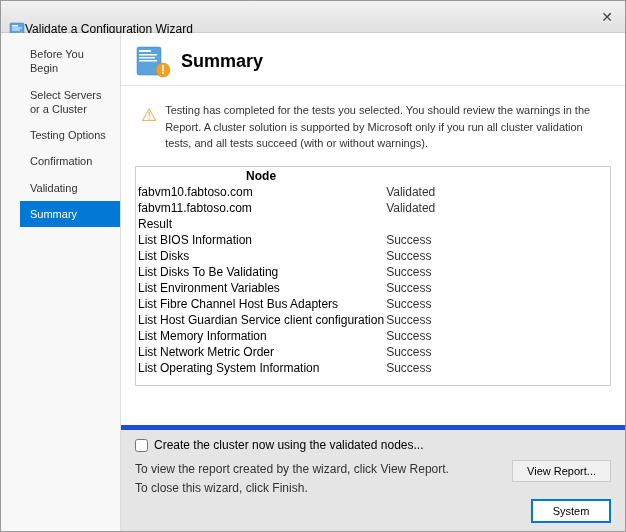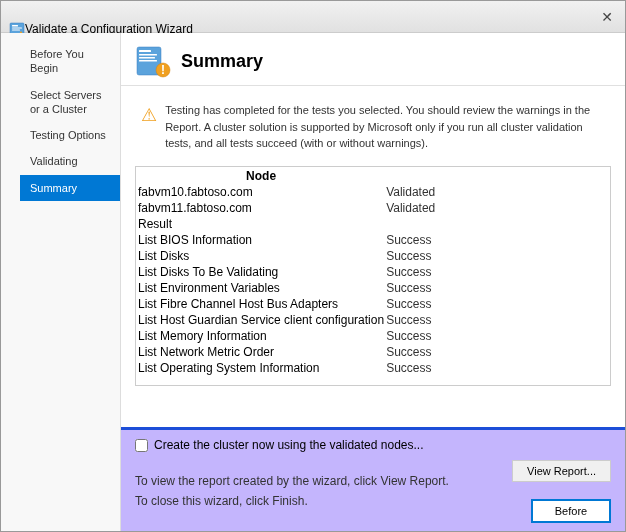--- a/index.html
+++ b/index.html
@@ -14,24 +14,24 @@
     .sidebar { width: 120px; background: #f8f8f8; border-right: 1px solid #ddd; padding: 8px 0; flex-shrink: 0; }
     .sidebar-item { padding: 6px 10px; font-size: 11px; color: #333; cursor: pointer; line-height: 1.3; margin-left: 19px; }
     .sidebar-item.active { background: #0078d4; color: white; }
     .main { flex: 1; display: flex; flex-direction: column; overflow: hidden; }
     .main-header { padding: 10px 14px 6px 14px; border-bottom: 1px solid #e0e0e0; display: flex; align-items: center; gap: 10px; }
     .header-icon { width: 36px; height: 36px; flex-shrink: 0; }
     .header-title { font-size: 18px; font-weight: 600; color: #000; }
     .main-body { flex: 1; padding: 10px 14px; overflow-y: auto; display: flex; flex-direction: column; gap: 8px; }
     .warning-box { display: flex; gap: 8px; align-items: flex-start; padding: 6px; background: #fff; border: none; }
     .warning-text { font-size: 11px; color: #333; line-height: 1.5; }
-    .footer { padding: 8px 14px; border-top: 3px solid #1d4ed8; background: #c4b5fd; }
+    .footer { padding: 8px 14px; border-top: 5px solid #1d4ed8; background: #e5e5e5; }
     .footer-checkbox-row { display: flex; align-items: center; gap: 6px; margin-bottom: 8px; }
     .footer-checkbox-row input { cursor: pointer; }
-    .footer-bottom { display: flex; align-items: center; justify-content: space-between; }
+    .footer-bottom { display: flex; align-items: flex-start; justify-content: space-between; }
     .footer-info { font-size: 11px; color: #333; line-height: 1.6; }
     .btn { padding: 4px 14px; border: 1px solid #ccc; background: #f0f0f0; cursor: pointer; font-size: 11px; min-width: 80px; }
     .btn-primary { background: #fff; border: 2px solid #0078d4; color: #000; }
     .scrollbar-wrapper { flex: 1; overflow-y: auto; border: 1px solid #ccc; max-height: 220px; }
   </style>
 </head>
 <body>
 
 <div class="window">
 
@@ -48,20 +48,21 @@
     </div>
     <button class="close-btn">✕</button>
   </div>
 
   <div class="content">
 
     <div class="sidebar">
     <div class="sidebar-item">Before You Begin</div>
         <div class="sidebar-item">Select Servers or a Cluster</div>
         <div class="sidebar-item">Testing Options</div>
+        <div class="sidebar-item">Confirmation</div>
         <div class="sidebar-item">Validating</div>
         <div class="sidebar-item active">Summary</div>
       </div>
 
     <div class="main">
 
       <div class="main-header">
         <svg class="header-icon" viewBox="0 0 36 36">
           <rect x="2" y="4" width="24" height="28" rx="2" fill="#5ba3dc" stroke="#3a7fc1" stroke-width="0.5"></rect>
           <rect x="4" y="7" width="12" height="2" fill="white" rx="0.5"></rect>
@@ -147,19 +148,19 @@
           <input type="checkbox" id="create-cluster" style="">
           <label for="create-cluster">Create the cluster now using the validated nodes...</label>
         </div>
         <div class="footer-bottom">
           <div class="footer-info">
             <div>To view the report created by the wizard, click View Report.</div>
             <div>To close this wizard, click Finish.</div>
           </div>
           <div style="display:flex; flex-direction:column; gap:17px; align-items:flex-end;">
             <button class="btn">View Report...</button>
-            <button class="btn btn-primary">Before</button>
+            <button class="btn btn-primary">System</button>
           </div>
         </div>
       </div>
     </div>
   </div>
 </div>
 
 </body></html>

